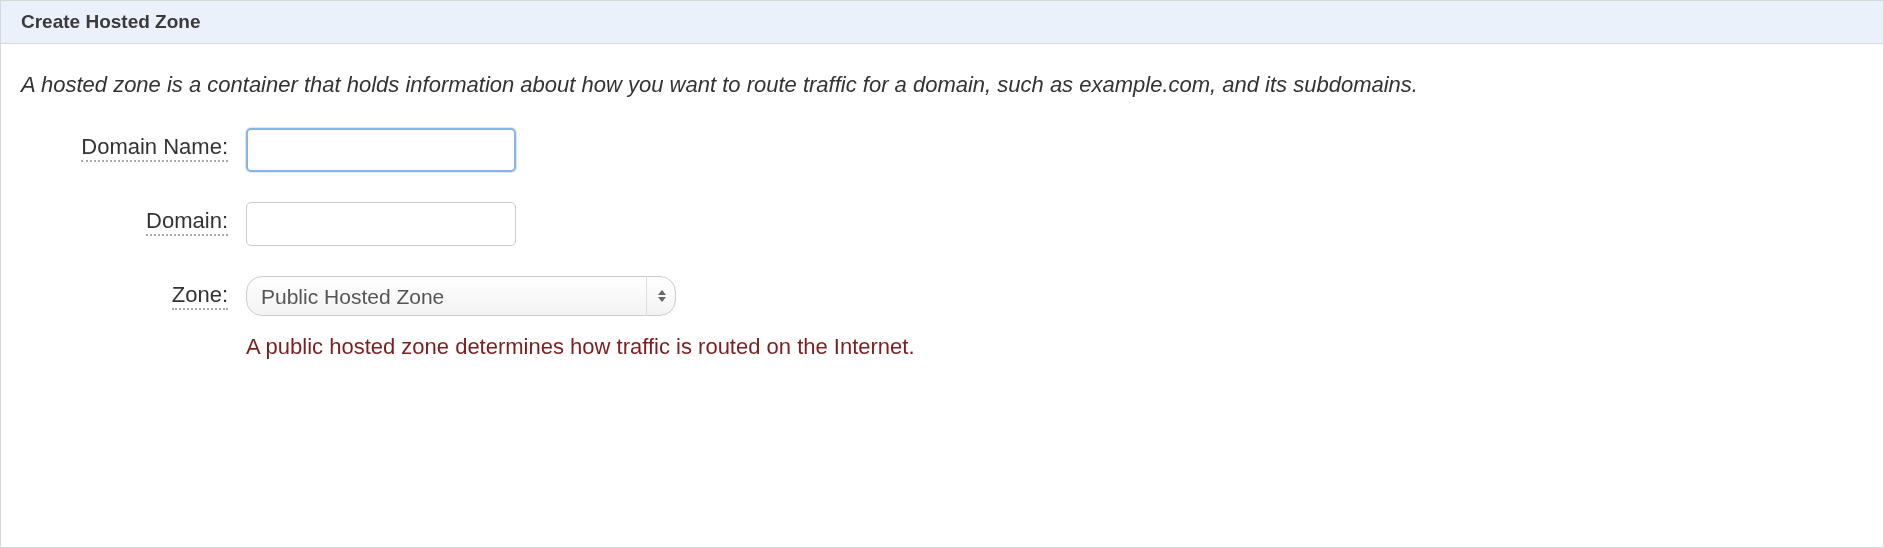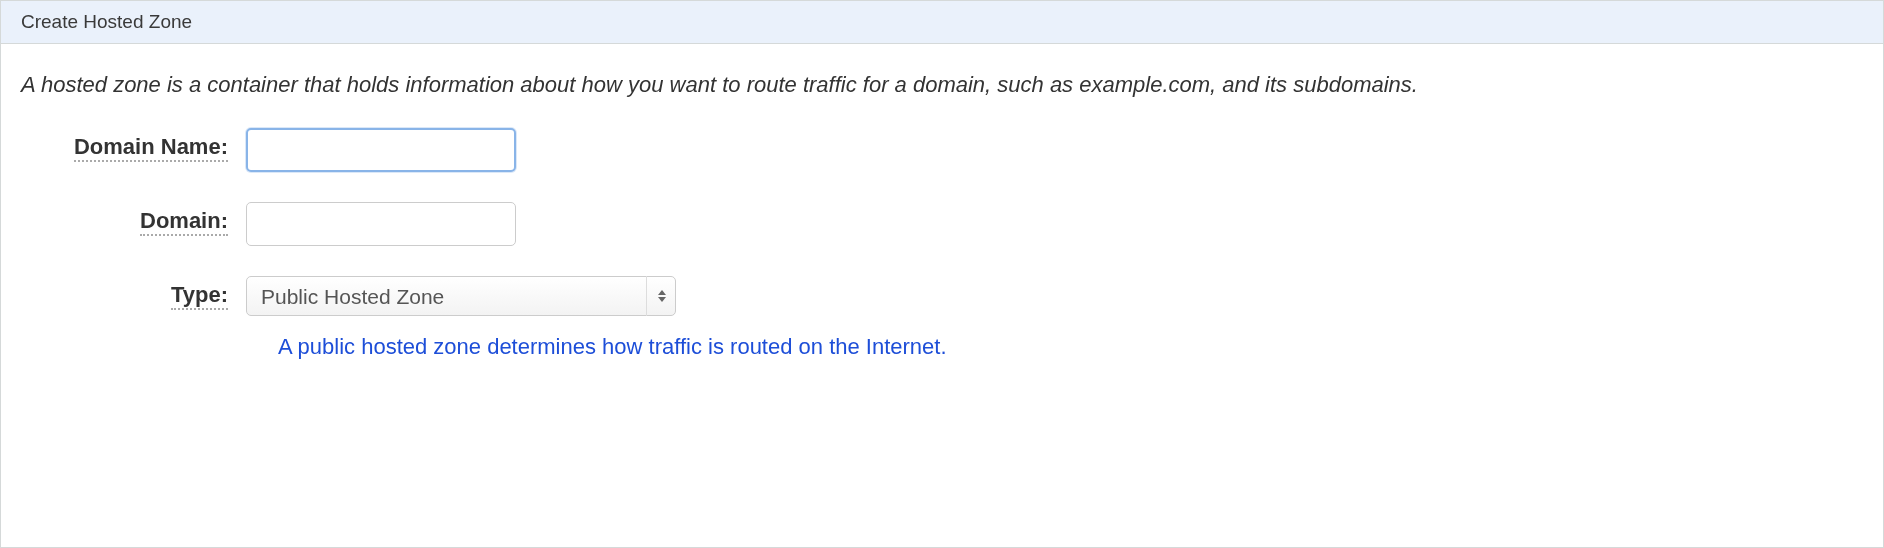--- a/index.html
+++ b/index.html
@@ -15,21 +15,21 @@
     }
     .panel {
       border: 1px solid #d5d9d9;
       width: 1884px;
       height: 548px;
     }
     .panel-header {
       background: #eaf1fb;
       border-bottom: 1px solid #d5d9d9;
       padding: 10px 20px;
-      font-weight: normal;
+      font-weight: bold;
       font-size: 19px;
       color: #3a3a3a;
     }
     .description {
       padding: 28px 20px 10px 20px;
       font-size: 22px;
       color: #333;
       font-style: italic;
     }
     .form-area {
@@ -42,21 +42,21 @@
     }
     .form-label {
       width: 225px;
       text-align: right;
       padding-right: 18px;
       padding-top: 6px;
       font-size: 22px;
       color: #333;
     }
     .form-label .dotted {
-      font-weight: bold;
+      font-weight: normal;
       border-bottom: 2px dotted #aaa;
       padding-bottom: 1px;
     }
     .form-control {
       flex: 1;
     }
     .text-input {
       width: 270px;
       height: 44px;
       border: 1px solid #ccc;
@@ -71,21 +71,21 @@
     }
     .select-wrap {
       position: relative;
       display: inline-block;
       width: 430px;
     }
     .select-input {
       width: 100%;
       height: 40px;
       border: 1px solid #ccc;
-      border-radius: 5px;
+      border-radius: 16px;
       font-size: 21px;
       padding: 0 40px 0 14px;
       background: linear-gradient(#fff, #f3f3f3);
       color: #555;
       appearance: none;
       -webkit-appearance: none;
       cursor: pointer;
       outline: none;
     }
     .select-caret {
@@ -112,22 +112,21 @@
     .select-caret .down {
       width: 0;
       height: 0;
       border-left: 4px solid transparent;
       border-right: 4px solid transparent;
       border-top: 5px solid #666;
     }
     .help-text {
       margin-top: 18px;
       font-size: 22px;
-      color: #1d4ed8;
-      margin-left: 32px;
+      color: #7f1d1d;
     }
   </style>
 </head>
 <body>
 
 <div class="panel">
   <div class="panel-header">Create Hosted Zone</div>
 
   <div class="description">A hosted zone is a container that holds information about how you want to route traffic for a domain, such as example.com, and its subdomains.</div>
 
@@ -146,21 +145,21 @@
       <div class="form-label">
         <span class="dotted">Domain:</span>
       </div>
       <div class="form-control">
         <input type="text" class="text-input" value="" style="">
       </div>
     </div>
 
     <div class="form-row">
       <div class="form-label">
-        <span class="dotted">Type:</span>
+        <span class="dotted">Zone:</span>
       </div>
       <div class="form-control">
         <div class="select-wrap">
           <select class="select-input">
             <option>Public Hosted Zone</option>
           </select>
           <div class="select-caret">
             <div class="up"></div>
             <div class="down"></div>
           </div>

